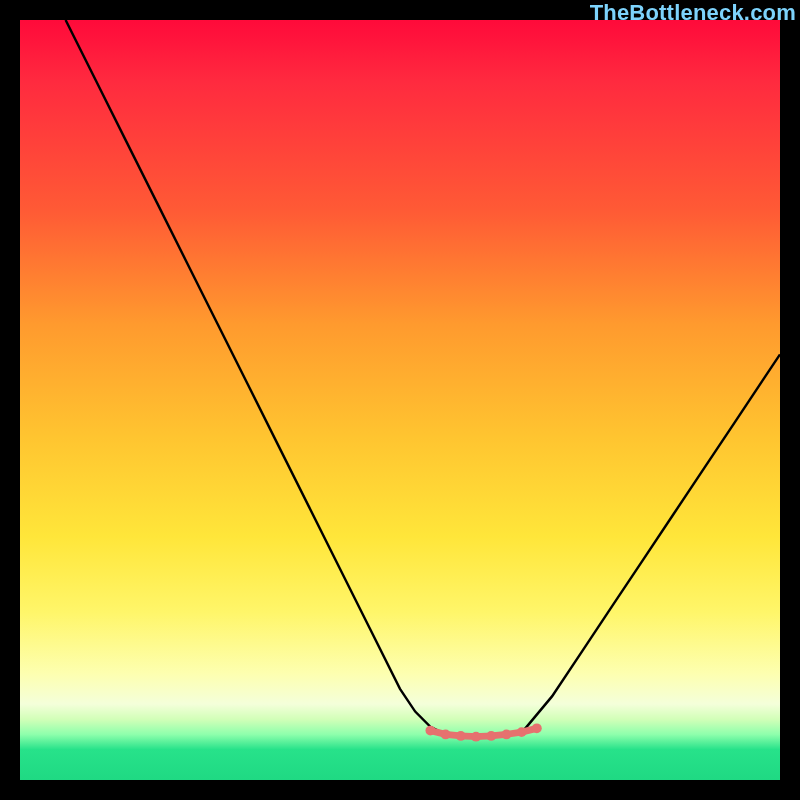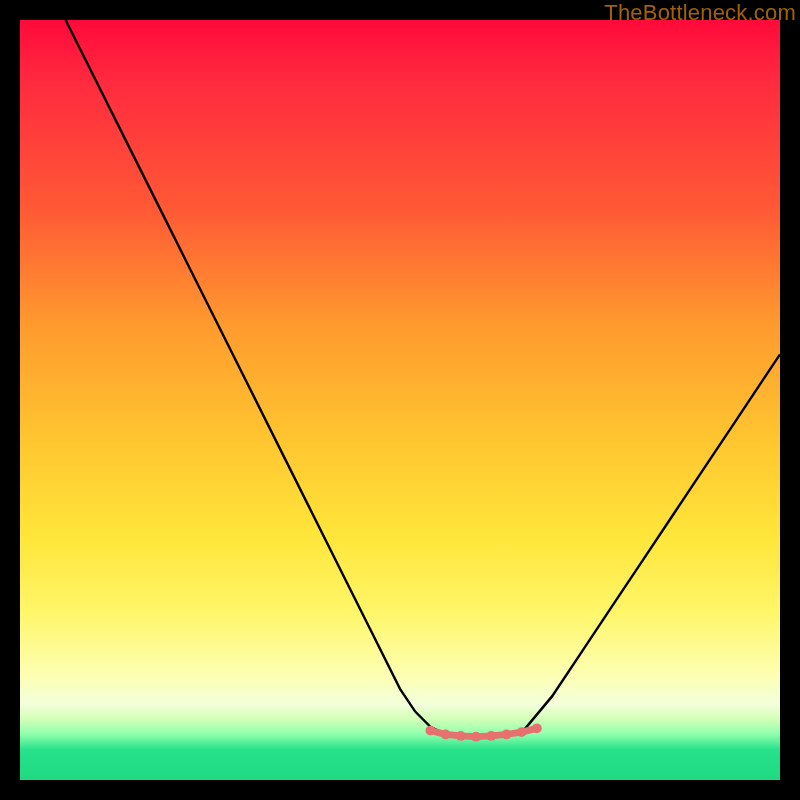--- a/index.html
+++ b/index.html
@@ -45,24 +45,25 @@
     );
   }
   .curves {
     position: absolute;
     inset: 0;
   }
   .watermark {
     position: absolute;
     top: 0px;
     right: 4px;
-    color: #a16207;
+    color: #7dd3fc;
     font-size: 22px;
     letter-spacing: 0.2px;
     user-select: none;
+    font-weight: bold;
   }
 </style>
 </head>
 <body>
 
 <div class="frame">
 
   <div class="plot-area">
     <div class="gradient-bg"></div>
 

